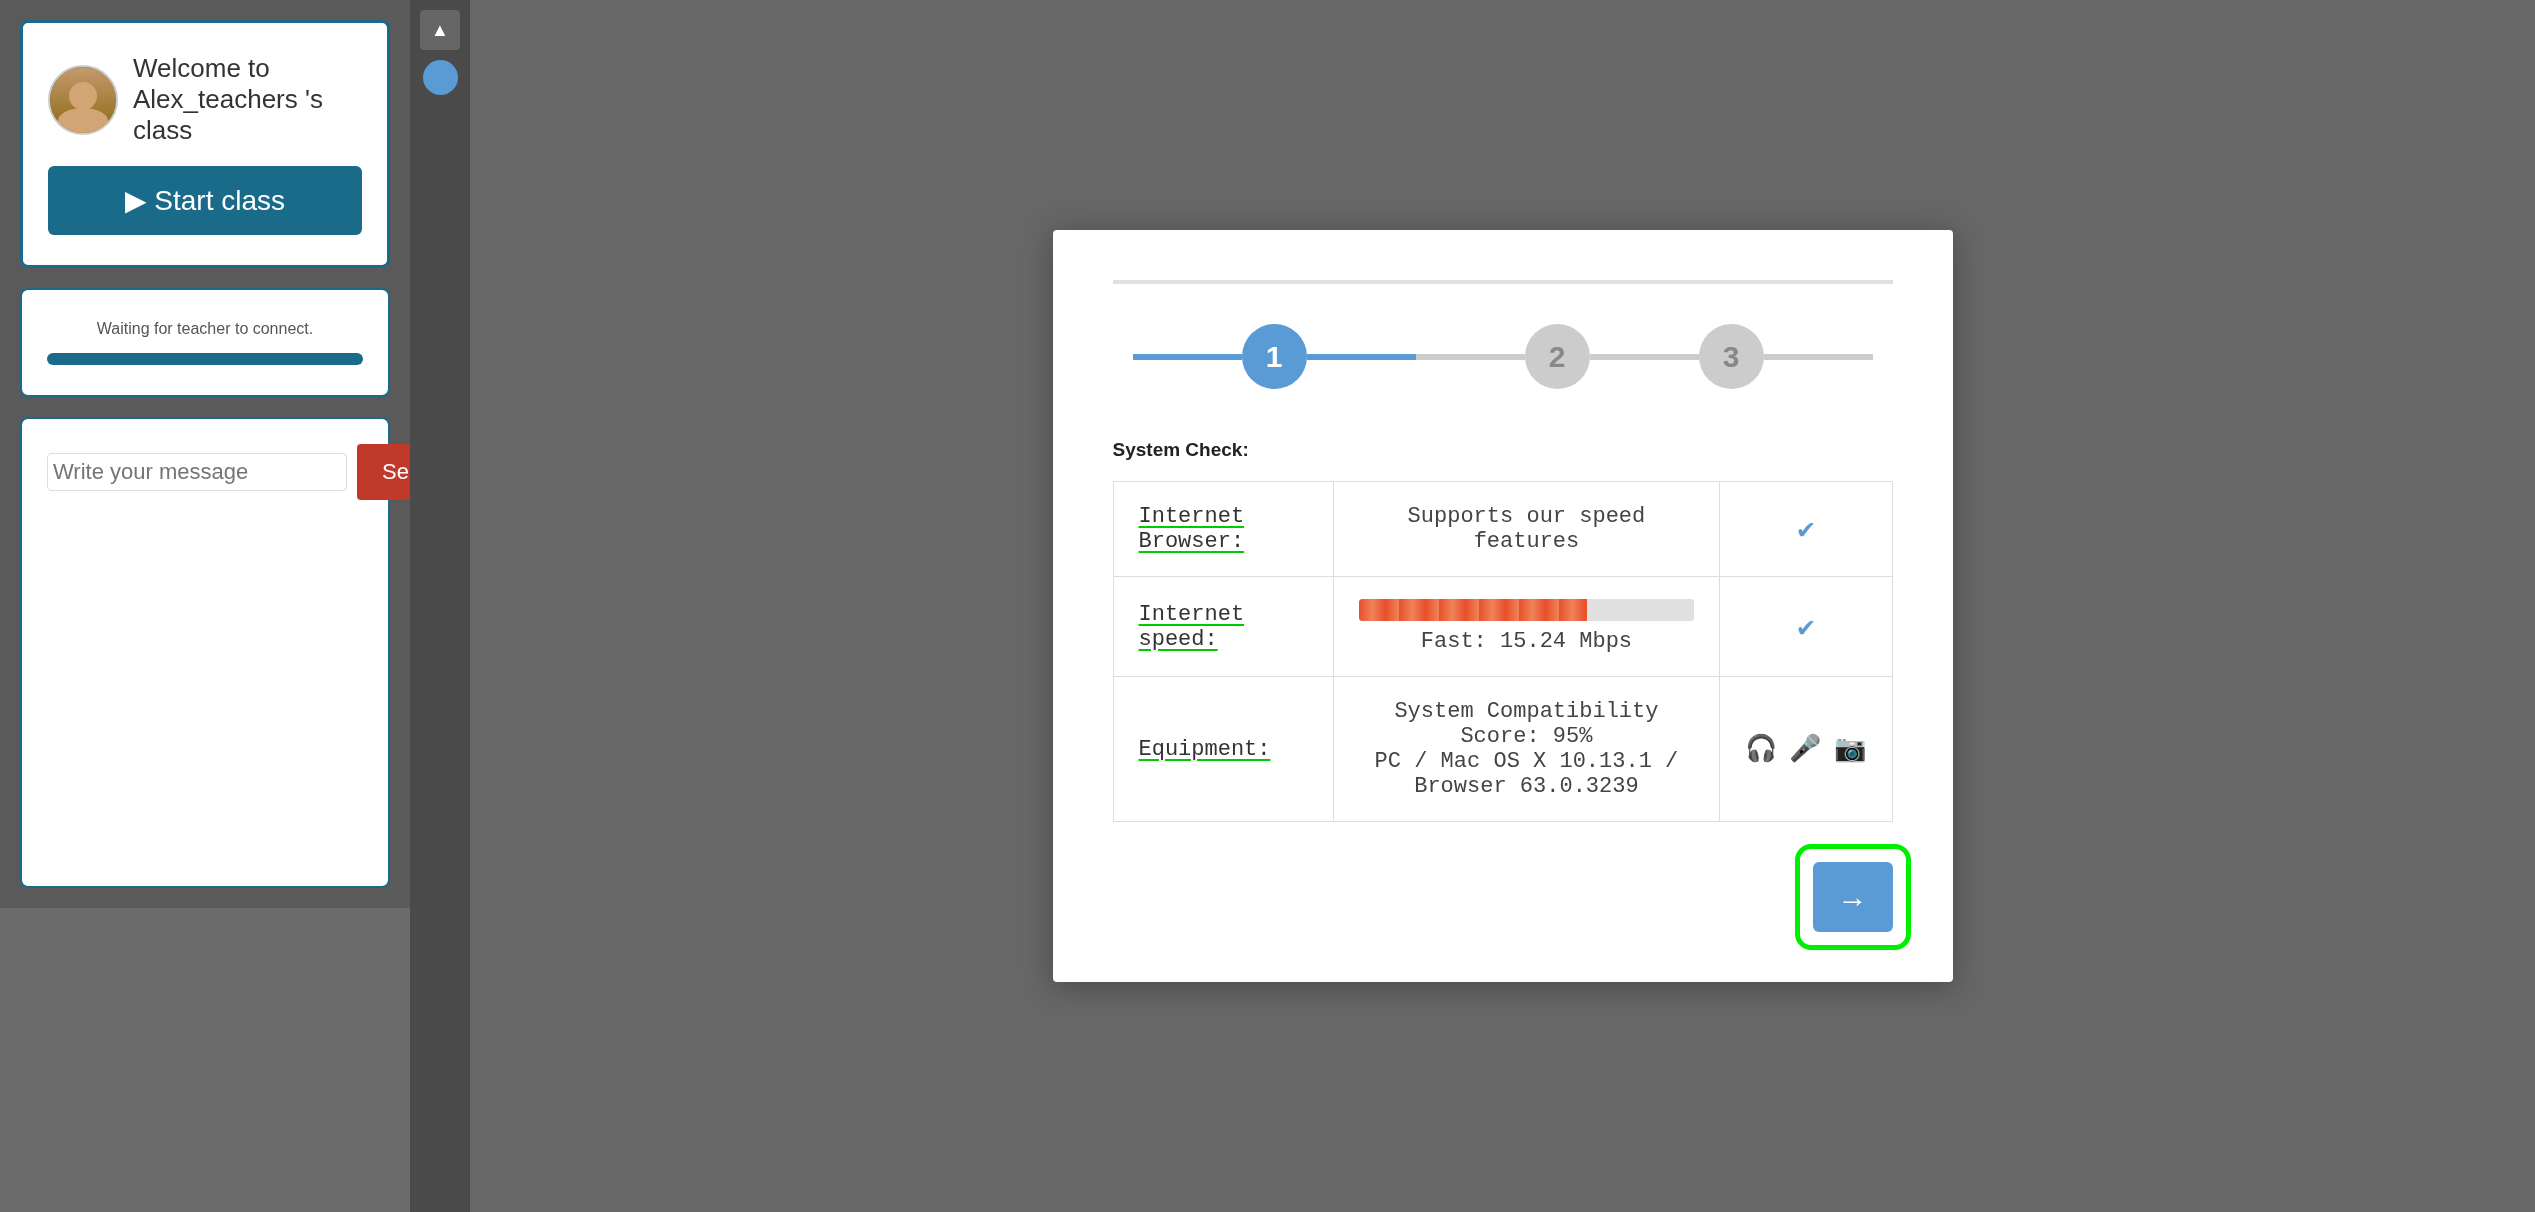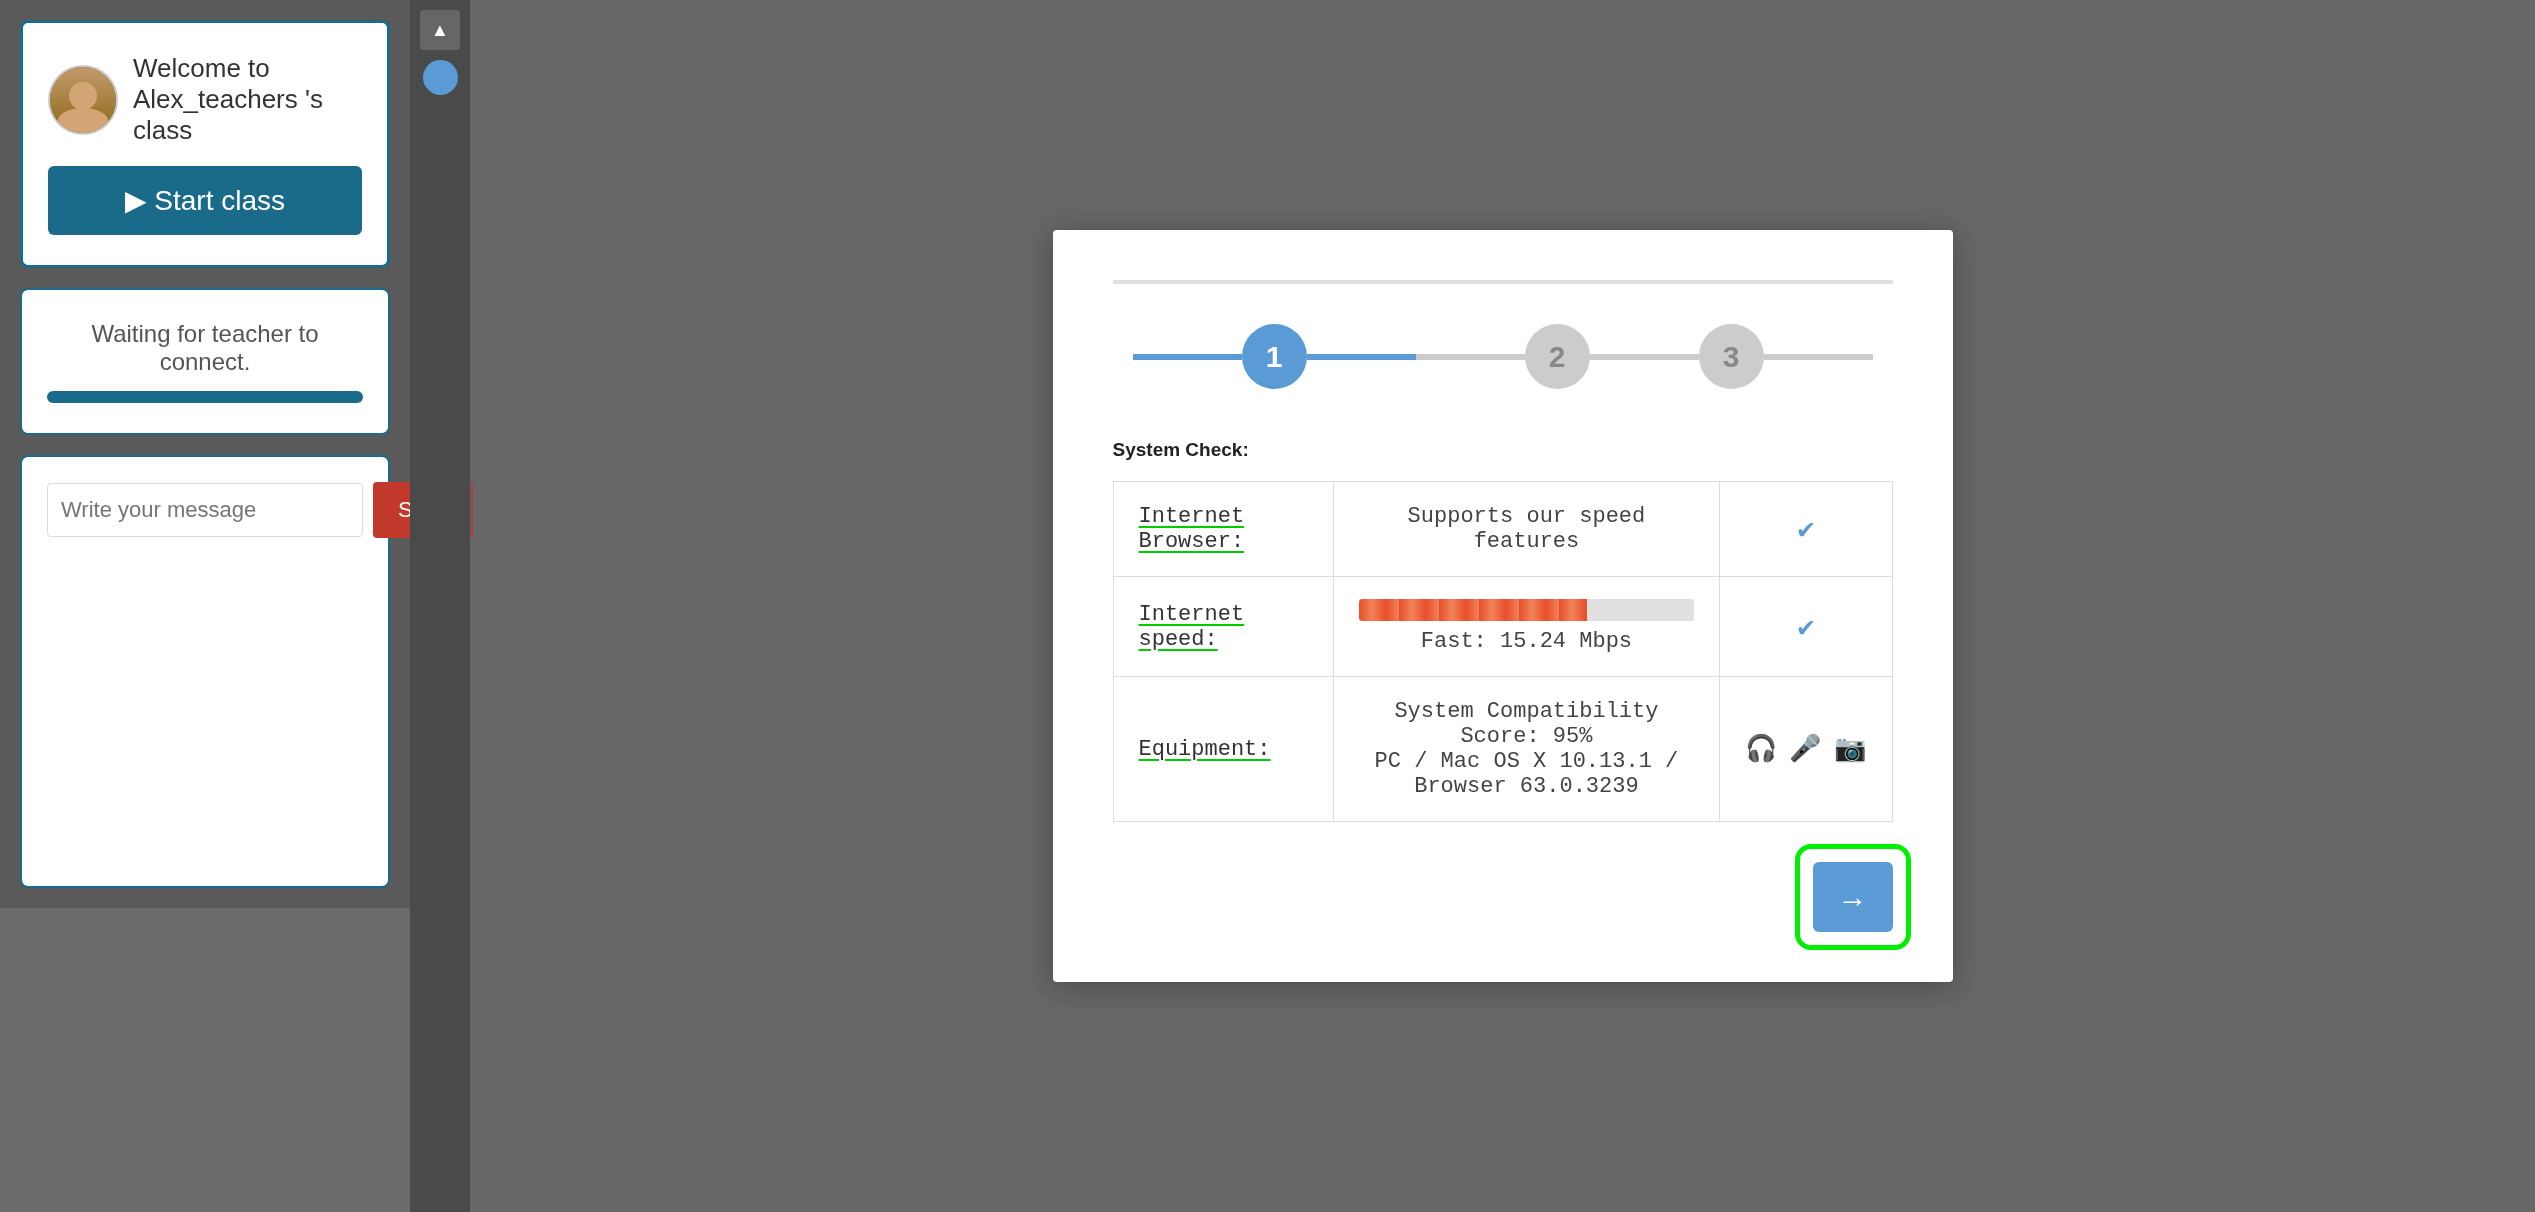--- a/index.html
+++ b/index.html
@@ -114,21 +114,21 @@
       border: 2px solid #1a6b8a;
       border-radius: 8px;
       padding: 30px 25px;
       display: flex;
       flex-direction: column;
       gap: 15px;
       align-items: center;
     }
 
     .waiting-text {
-      font-size: 24px;
+      font-size: 16px;
       color: #555;
       text-align: center;
     }
 
     .progress-bar {
       width: 100%;
       height: 12px;
       background: #1a6b8a;
       border-radius: 6px;
     }
@@ -146,21 +146,21 @@
     .chat-input-row {
       display: flex;
       gap: 10px;
       align-items: center;
     }
 
     .chat-input {
       flex: 1;
       border: 1px solid #ddd;
       border-radius: 4px;
-      padding: 13px;
+      padding: 5px;
       font-size: 22px;
       color: #aaa;
       outline: none;
     }
 
     .send-btn {
       background: #c0392b;
       color: white;
       border: none;
       border-radius: 4px;

